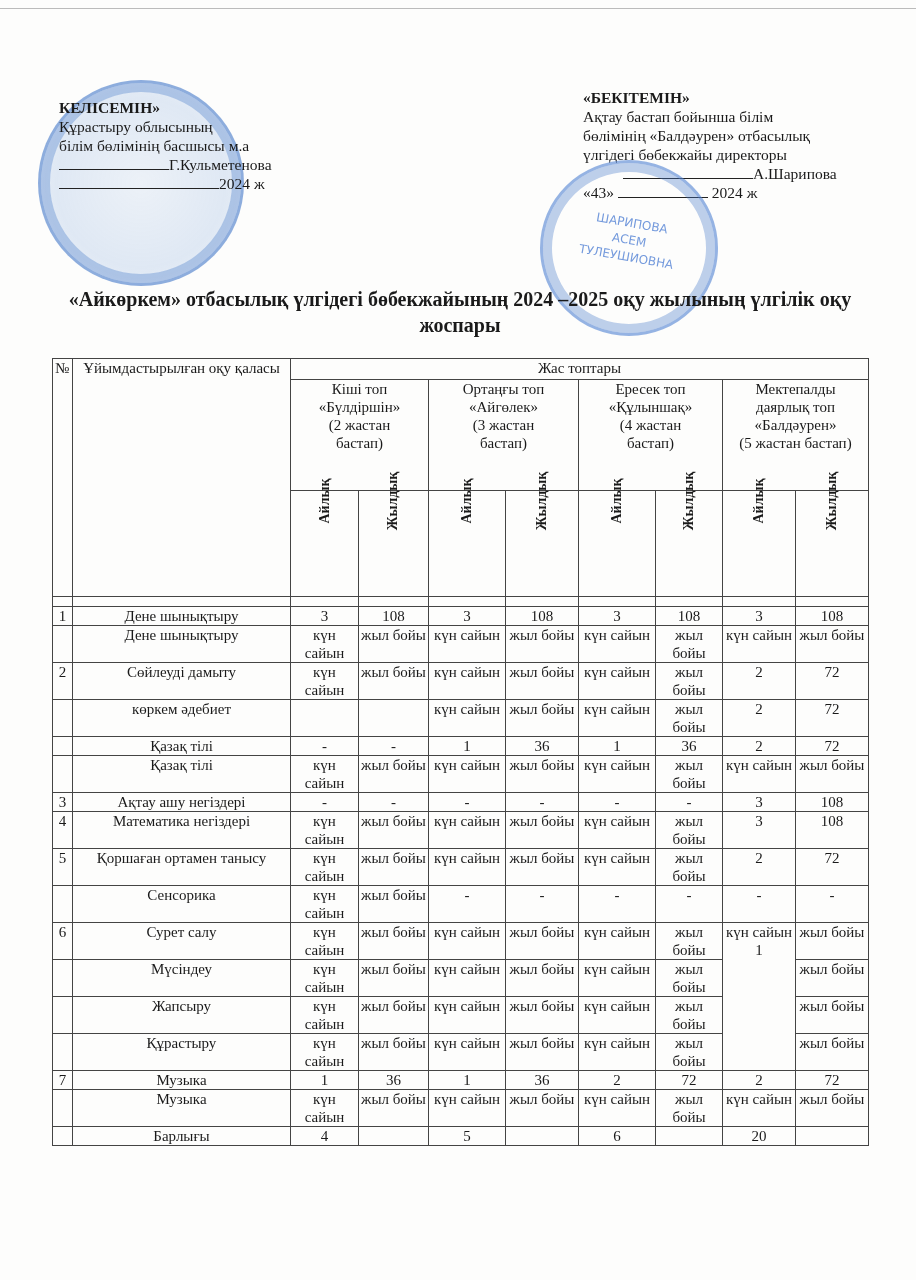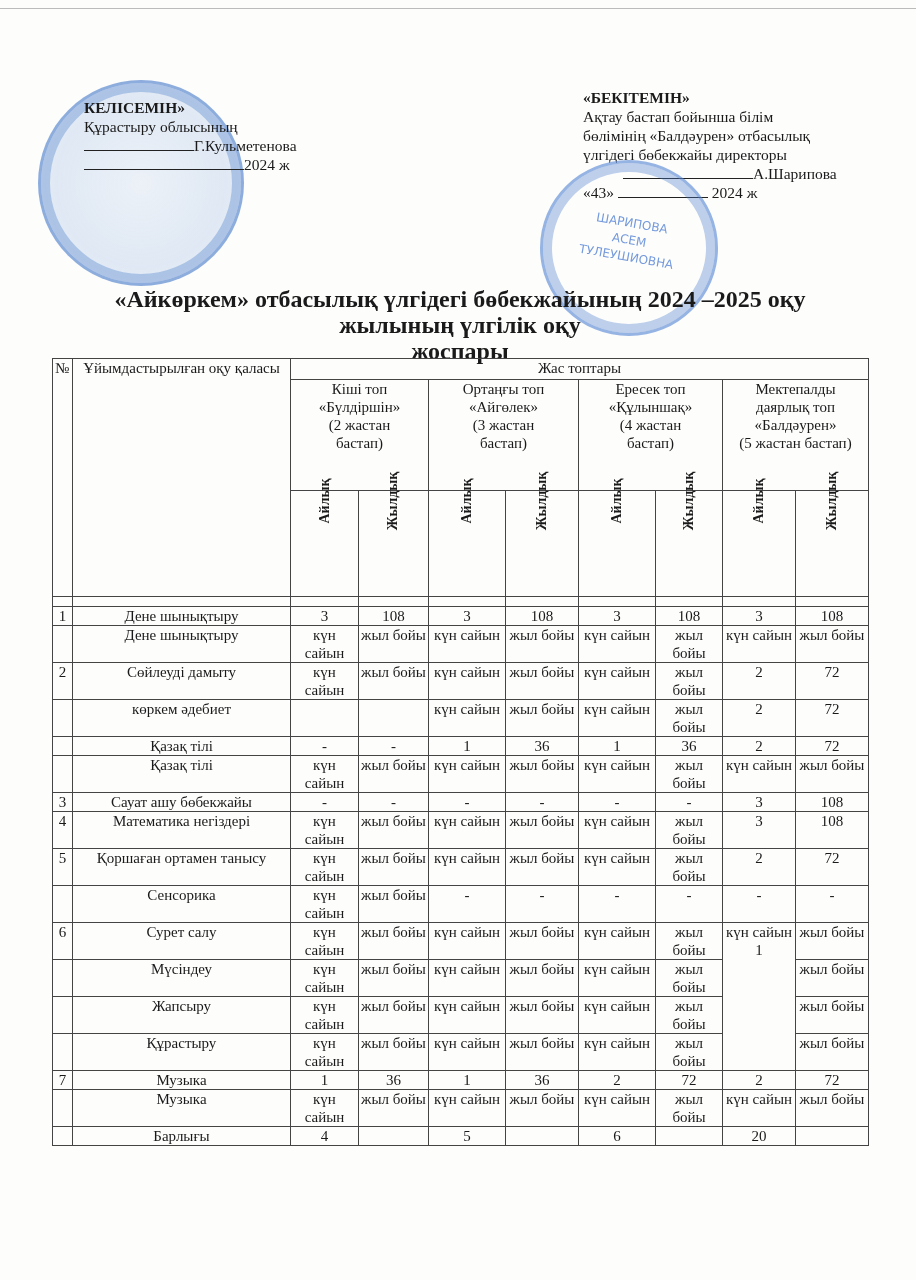--- a/index.html
+++ b/index.html
@@ -7,26 +7,26 @@
          font-family:"Liberation Serif", "DejaVu Serif", serif; color:#1a1a1a; }
   .topline { position:absolute; left:0; top:8px; width:916px; height:1px; background:#bbb; }
   .stamp { position:absolute; border-radius:50%; border:3px solid rgba(70,120,200,0.55);
            box-shadow: inset 0 0 0 6px rgba(255,255,255,0), inset 0 0 0 9px rgba(70,120,200,0.35); }
   .stamp-left { left:38px; top:80px; width:200px; height:200px; background:radial-gradient(circle, rgba(90,140,210,0.10) 0%, rgba(90,140,210,0.18) 60%, rgba(90,140,210,0.05) 100%); }
   .stamp-right { left:540px; top:160px; width:172px; height:170px; border-color:rgba(80,130,210,0.6); }
   .stamp-name { position:absolute; left:0; right:0; top:52px; text-align:center;
                 font-family:"DejaVu Sans", sans-serif; font-size:12px; line-height:17px;
                 color:rgba(70,120,210,0.75); transform:rotate(10deg); }
   .approval { position:absolute; font-size:15.5px; line-height:19px; }
-  .approval-left { left:84px; top:98px; width:260px; }
+  .approval-left { left:59px; top:98px; width:260px; }
   .approval-right { left:583px; top:88px; width:300px; }
   .approval b { font-weight:bold; display:block; }
   .sig-line { display:inline-block; border-bottom:1px solid #222; height:12px; vertical-align:baseline; }
   .title { position:absolute; left:60px; top:286px; width:800px; text-align:center;
-           font-weight:bold; font-size:24px; line-height:26px; }
+           font-weight:bold; font-size:20px; line-height:26px; }
   table.plan { position:absolute; left:52px; top:358px; border-collapse:collapse; table-layout:fixed; width:816px; }
   table.plan td, table.plan th { border:1px solid #444; padding:0 2px; text-align:center; vertical-align:top;
                                  font-size:15px; line-height:18px; font-weight:normal; }
   th.hdr-group { font-weight:bold; }
   th.hdr-sub { font-weight:bold; height:110px; vertical-align:middle; }
   th.hdr-rot { height:105px; vertical-align:middle; }
   .rot { display:inline-block; transform:rotate(-90deg); font-weight:bold; font-size:14px; white-space:nowrap; }
   td.subj { text-align:left; font-weight:bold; padding-left:6px; }
   td.no { font-weight:bold; text-align:left; padding-left:2px; }
   td.num { font-weight:bold; }
@@ -35,20 +35,21 @@
 </style>
 </head>
 <body>
 
 <div class="topline"></div>
 
 <div class="stamp stamp-left"></div>
 <div class="approval approval-left">
   <b>КЕЛІСЕМІН»</b>
   <div>Құрастыру облысының</div>
+  <div>білім бөлімінің басшысы  м.а</div>
   <div><span class="sig-line" style="width:110px;"></span><span>Г.Кульметенова</span></div>
   <div><span class="sig-line" style="width:160px;"></span><span>2024 ж</span></div>
 </div>
 
 <div class="approval approval-right">
   <b>«БЕКІТЕМІН»</b>
   <div>Ақтау бастап бойынша білім</div>
   <div>бөлімінің «Балдәурен» отбасылық</div>
   <div>үлгідегі бөбекжайы директоры</div>
   <div><span class="sig-line" style="width:130px;margin-left:40px;"></span><span>А.Шарипова</span></div>
@@ -203,21 +204,21 @@
         <td>жыл бойы</td>
         <td>күн сайын</td>
         <td>жыл бойы</td>
         <td>күн сайын</td>
         <td>жыл бойы</td>
         <td>күн сайын</td>
         <td>жыл бойы</td>
       </tr>
       <tr class="r-short">
         <td class="no">3</td>
-        <td class="subj">Сауат ашу бөбекжайы</td>
+        <td class="subj">Ақтау ашу негіздері</td>
         <td>-</td>
         <td>-</td>
         <td>-</td>
         <td>-</td>
         <td>-</td>
         <td>-</td>
         <td class="num">3</td>
         <td class="num">108</td>
       </tr>
       <tr class="r-tall">

